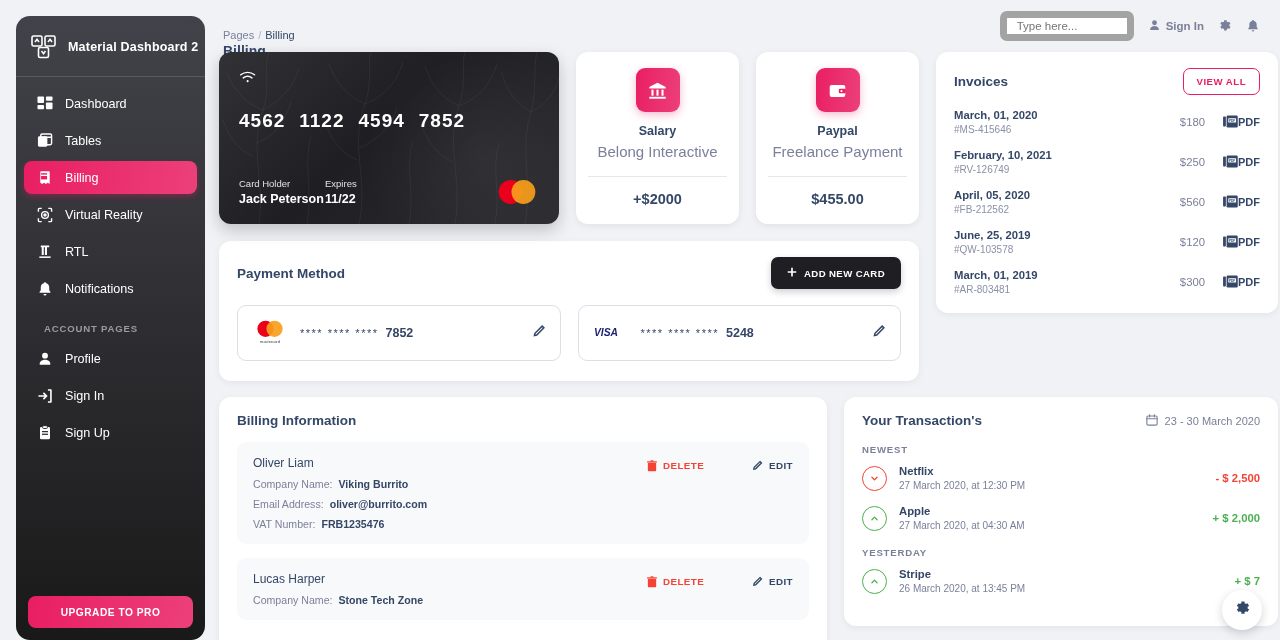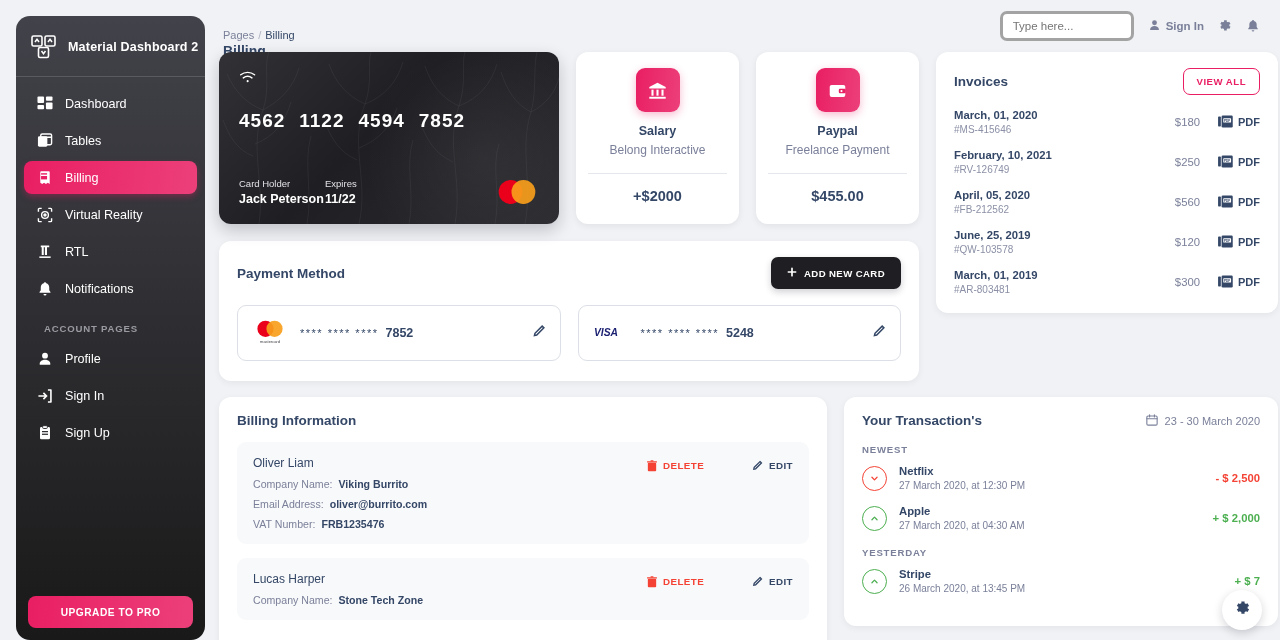--- a/index.html
+++ b/index.html
@@ -74,21 +74,21 @@
     height: 52px; display: flex; align-items: center; justify-content: space-between;
     padding: 0 4px;
   }
   .crumbs { font-size: 11px; color: #7b809a; display: flex; align-items: flex-end; gap: 4px; margin-top: 36px; }
   .crumbs .sep { color: #b0b4c4; }
   .crumbs .cur { color: #344767; }
   .page-title { font-size: 14px; font-weight: bold; color: #344767; margin-top: 2px; }
   .topright { display: flex; align-items: center; gap: 14px; }
   .search {
     width: 134px; height: 30px; border-radius: 7px;
-    border: 3px solid #a3a3a3; background: #fff;
+    border: 7px solid #a3a3a3; background: #fff;
     padding: 0 10px; font-size: 11.5px; color: #7b809a;
     font-family: "Liberation Sans", sans-serif;
     outline: none;
   }
   .signin { display: flex; align-items: center; gap: 5px; color: #7b809a; font-size: 11.5px; font-weight: bold; cursor: pointer; }
   .ticon { color: #7b809a; cursor: pointer; display: flex; }
 
   
   .row1 { display: flex; gap: 17px; align-items: flex-start; }
   .col-left { width: 700px; flex-shrink: 0; }
@@ -126,39 +126,39 @@
     display: flex; flex-direction: column; align-items: center;
     padding: 16px 12px 0 12px; flex-shrink: 0;
   }
   .mini-ico {
     width: 44px; height: 44px; border-radius: 9px;
     background: linear-gradient(97deg, #e91e63 0%, #ec407a 100%);
     display: flex; align-items: center; justify-content: center;
     box-shadow: 0 3px 8px rgba(233,30,99,0.3);
   }
   .mini-title { font-size: 12.5px; font-weight: bold; margin-top: 12px; }
-  .mini-sub { font-size: 12px; color: #7b809a; margin-top: 5px; }
+  .mini-sub { font-size: 15px; color: #7b809a; margin-top: 5px; }
   .mini-hr { width: 100%; height: 1px; background: #e4e7ec; margin: 16px 0 0 0; }
   .mini-amt { font-size: 14.5px; font-weight: bold; margin-top: 14px; }
 
   
   .inv { padding: 16px 18px 18px 18px; }
   .inv-head { display: flex; align-items: center; justify-content: space-between; margin-bottom: 14px; }
   .inv-title { font-size: 13.5px; font-weight: bold; }
   .viewall {
     border: 1px solid #e91e63; color: #e91e63; background: transparent;
     border-radius: 7px; font-size: 9.6px; font-weight: bold; letter-spacing: 0.5px;
     padding: 7px 13px; cursor: pointer; font-family: "Liberation Sans", sans-serif;
   }
   .inv-row { display: flex; align-items: center; margin-bottom: 14px; }
   .inv-row:last-child { margin-bottom: 0; }
   .inv-date { font-size: 11.3px; font-weight: bold; }
   .inv-id { font-size: 10px; color: #8b90a6; margin-top: 3px; }
   .inv-amt { margin-left: auto; font-size: 11.3px; color: #7b809a; }
-  .inv-pdf { display: flex; align-items: center; gap: 5px; margin-left: 18px; cursor: pointer; font-size: 11px; font-weight: bold; color: #344767; }
+  .inv-pdf { display: flex; align-items: center; margin-left: 18px; cursor: pointer; font-size: 11px; font-weight: bold; color: #344767; }
 
   
   .pm { margin-top: 17px; padding: 16px 18px 20px 18px; }
   .pm-head { display: flex; align-items: center; justify-content: space-between; }
   .pm-title { font-size: 13.5px; font-weight: bold; }
   .addcard {
     background: #1f1f23; color: #fff; border: none; border-radius: 7px;
     font-size: 9.6px; font-weight: bold; letter-spacing: 0.4px;
     padding: 10px 16px; cursor: pointer; display: flex; align-items: center; gap: 7px;
     font-family: "Liberation Sans", sans-serif;

